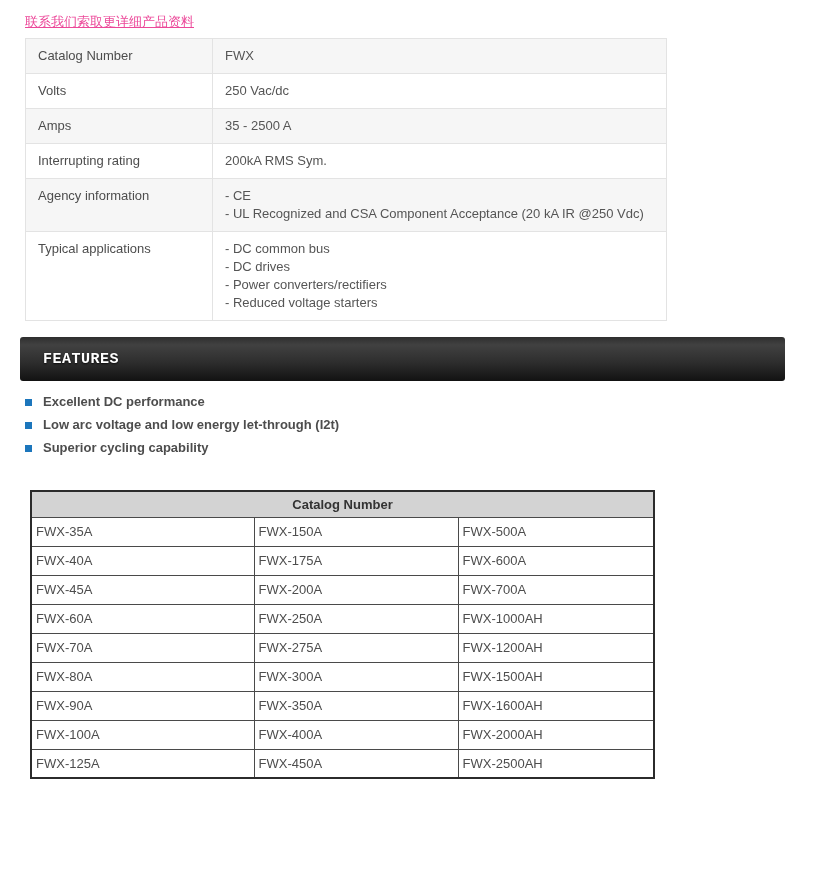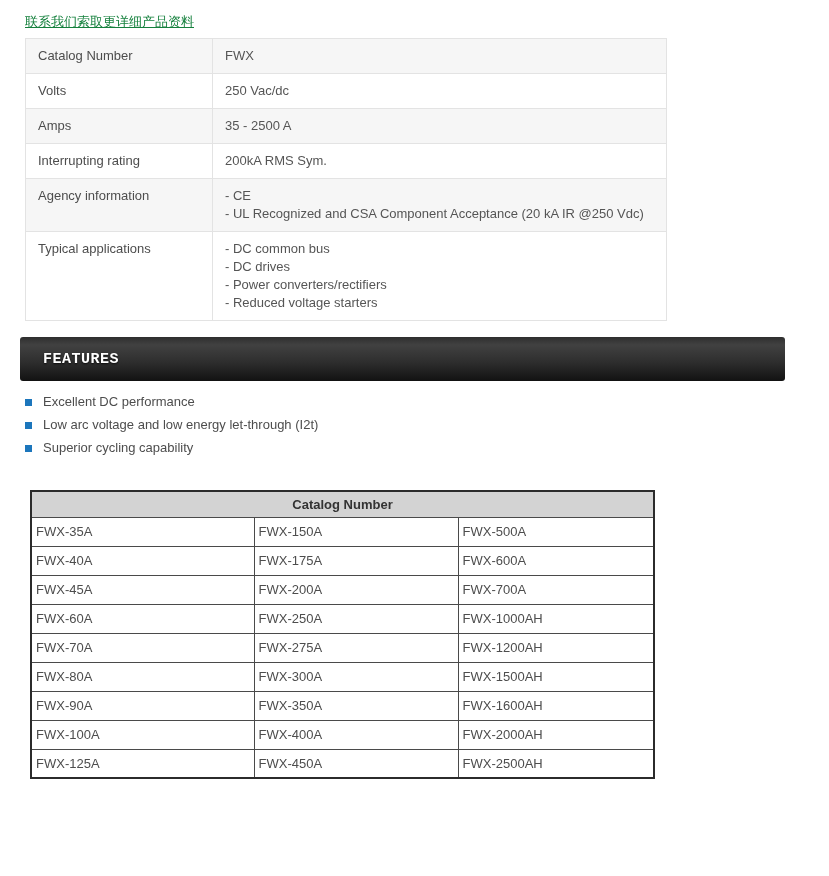--- a/index.html
+++ b/index.html
@@ -8,21 +8,21 @@
     background: #ffffff;
     font-family: "Liberation Sans", "DejaVu Sans", sans-serif;
     color: #555;
     overflow: hidden;
   }
   
   .contact-link {
     display: inline-block;
     margin: 13px 16px 7px 25px;
     font-size: 13px;
-    color: #15803d;
+    color: #ec4899;
     text-decoration: underline;
     cursor: pointer;
   }
   
   table.spec-table {
     border-collapse: collapse;
     margin-left: 25px;
     width: 642px;
     table-layout: fixed;
     font-size: 13px;
@@ -58,20 +58,21 @@
     font-size: 15px;
     letter-spacing: 0.5px;
     padding-left: 23px;
     text-shadow: 0 1px 2px rgba(0,0,0,0.8);
     font-family: Liberation Mono, monospace;
   }
   
   ul.features-list {
     list-style: none;
     margin: 13px 0 0 25px;
+    font-weight: bold;
   }
   ul.features-list li {
     display: flex;
     align-items: flex-start;
     height: 23px;
     font-size: 13px;
     color: #4d4d4d;
   }
   ul.features-list .bullet {
     width: 7px; height: 7px;

